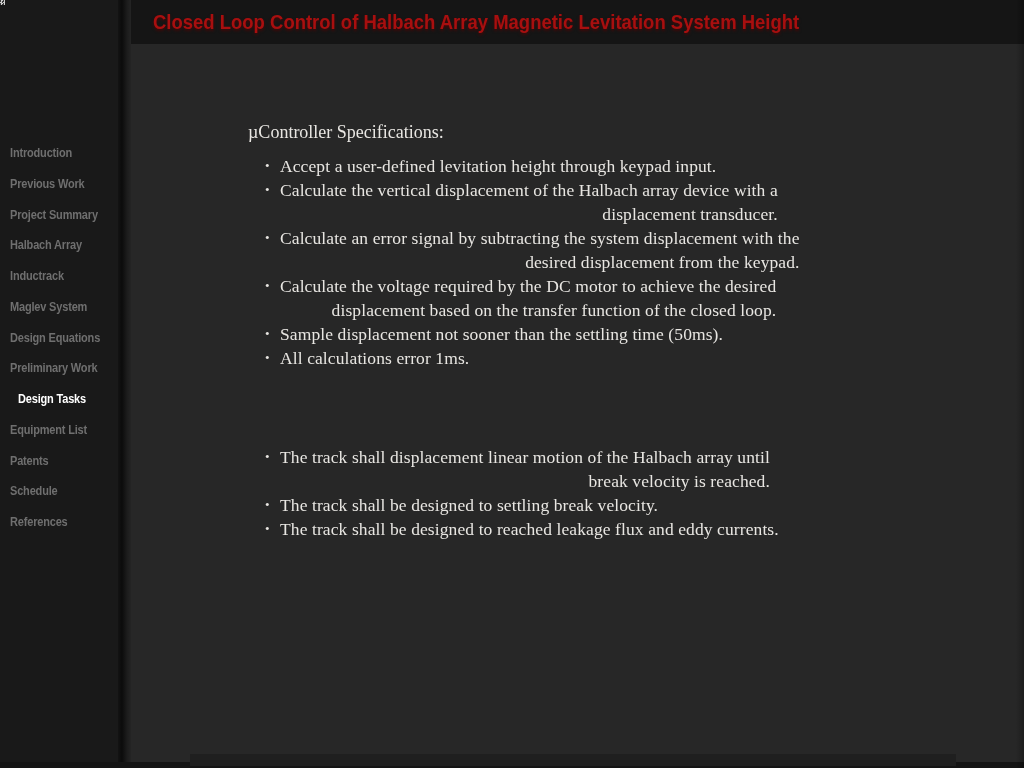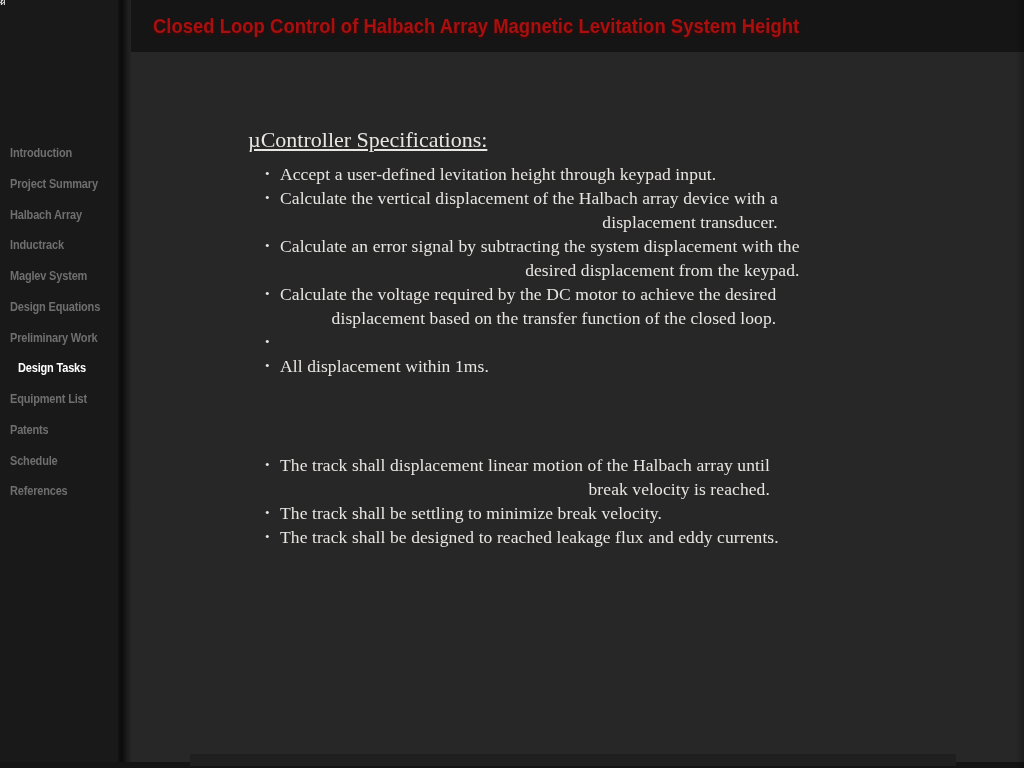--- a/index.html
+++ b/index.html
@@ -49,41 +49,41 @@
   .divider{
     width:13px;height:768px;flex:0 0 auto;
     background:linear-gradient(90deg,#131313 0%,#0b0b0b 30%,#1c1c1c 70%,#242424 100%);
   }
 
   
   .main{
     flex:1 1 auto;height:768px;background:var(--bg_main);position:relative;
   }
   .title-band{
-    height:52px;width:100%;
+    height:44px;width:100%;
     background:var(--bg_titleband);
     display:flex;align-items:center;
     padding-left:22px;
   }
   .slide-title{
     font-size:21px;font-weight:bold;
     color:var(--accent_red);
     white-space:nowrap;
     letter-spacing:0px;
     display:inline-block;
     transform:scaleX(0.88);transform-origin:left center;
     text-shadow:0 2px 3px rgba(90,0,0,0.65);
   }
   .content{
     padding:76px 20px 0 117px;
     font-family:"Liberation Serif", serif;
     color:var(--text_body);
   }
   .section-heading{
-    font-size:22px;font-weight:normal;line-height:24px;margin:0 0 10px 0;text-decoration:underline;
+    font-size:18px;font-weight:normal;line-height:24px;margin:0 0 10px 0;
   }
   .bullet-list{list-style:none;margin:0 0 0 17px;}
   .section-2{margin-top:75px;}
   .bullet-item{display:flex;align-items:flex-start;}
   .bullet-glyph{
     width:15px;flex:0 0 auto;font-size:13px;line-height:24px;color:var(--text_body);
   }
   .bullet-text{
     font-size:17.5px;line-height:24px;white-space:pre-line;letter-spacing:0.1px;text-align:right;
   }
@@ -107,20 +107,21 @@
   }
 </style>
 </head>
 <body>
 
 <div class="slide">
 
   <aside class="sidebar">
     <nav>
       <div class="nav-item"><span class="cond">Introduction</span></div>
+      <div class="nav-item"><span class="cond">Previous Work</span></div>
       <div class="nav-item"><span class="cond">Project Summary</span></div>
       <div class="nav-item"><span class="cond">Halbach Array</span></div>
       <div class="nav-item"><span class="cond">Inductrack</span></div>
       <div class="nav-item"><span class="cond">Maglev System</span></div>
       <div class="nav-item"><span class="cond">Design Equations</span></div>
       <div class="nav-item"><span class="cond">Preliminary Work</span></div>
       <div class="nav-item active"><span class="cond">Design Tasks</span></div>
       <div class="nav-item"><span class="cond">Equipment List</span></div>
       <div class="nav-item"><span class="cond">Patents</span></div>
       <div class="nav-item"><span class="cond">Schedule</span></div>
@@ -155,38 +156,39 @@
             <span class="bullet-text">Calculate an error signal by subtracting the system displacement with the
 desired displacement from the keypad.</span>
           </li>
           <li class="bullet-item">
             <span class="bullet-glyph">•</span>
             <span class="bullet-text">Calculate the voltage required by the DC motor to achieve the desired
 displacement based on the transfer function of the closed loop.</span>
           </li>
           <li class="bullet-item">
             <span class="bullet-glyph">•</span>
-          </li>
-          <li class="bullet-item">
-            <span class="bullet-glyph">•</span>
-            <span class="bullet-text">All displacement within 1ms.</span>
+            <span class="bullet-text">Sample displacement not sooner than the settling time (50ms).</span>
+          </li>
+          <li class="bullet-item">
+            <span class="bullet-glyph">•</span>
+            <span class="bullet-text">All calculations error 1ms.</span>
           </li>
         </ul>
       </section>
 
       <section class="section-2">
         <ul class="bullet-list">
           <li class="bullet-item">
             <span class="bullet-glyph">•</span>
             <span class="bullet-text">The track shall displacement linear motion of the Halbach array until
 break velocity is reached.</span>
           </li>
           <li class="bullet-item">
             <span class="bullet-glyph">•</span>
-            <span class="bullet-text">The track shall be settling to minimize break velocity.</span>
+            <span class="bullet-text">The track shall be designed to settling break velocity.</span>
           </li>
           <li class="bullet-item">
             <span class="bullet-glyph">•</span>
             <span class="bullet-text">The track shall be designed to reached leakage flux and eddy currents.</span>
           </li>
         </ul>
       </section>
 
     </div>
   </main>

